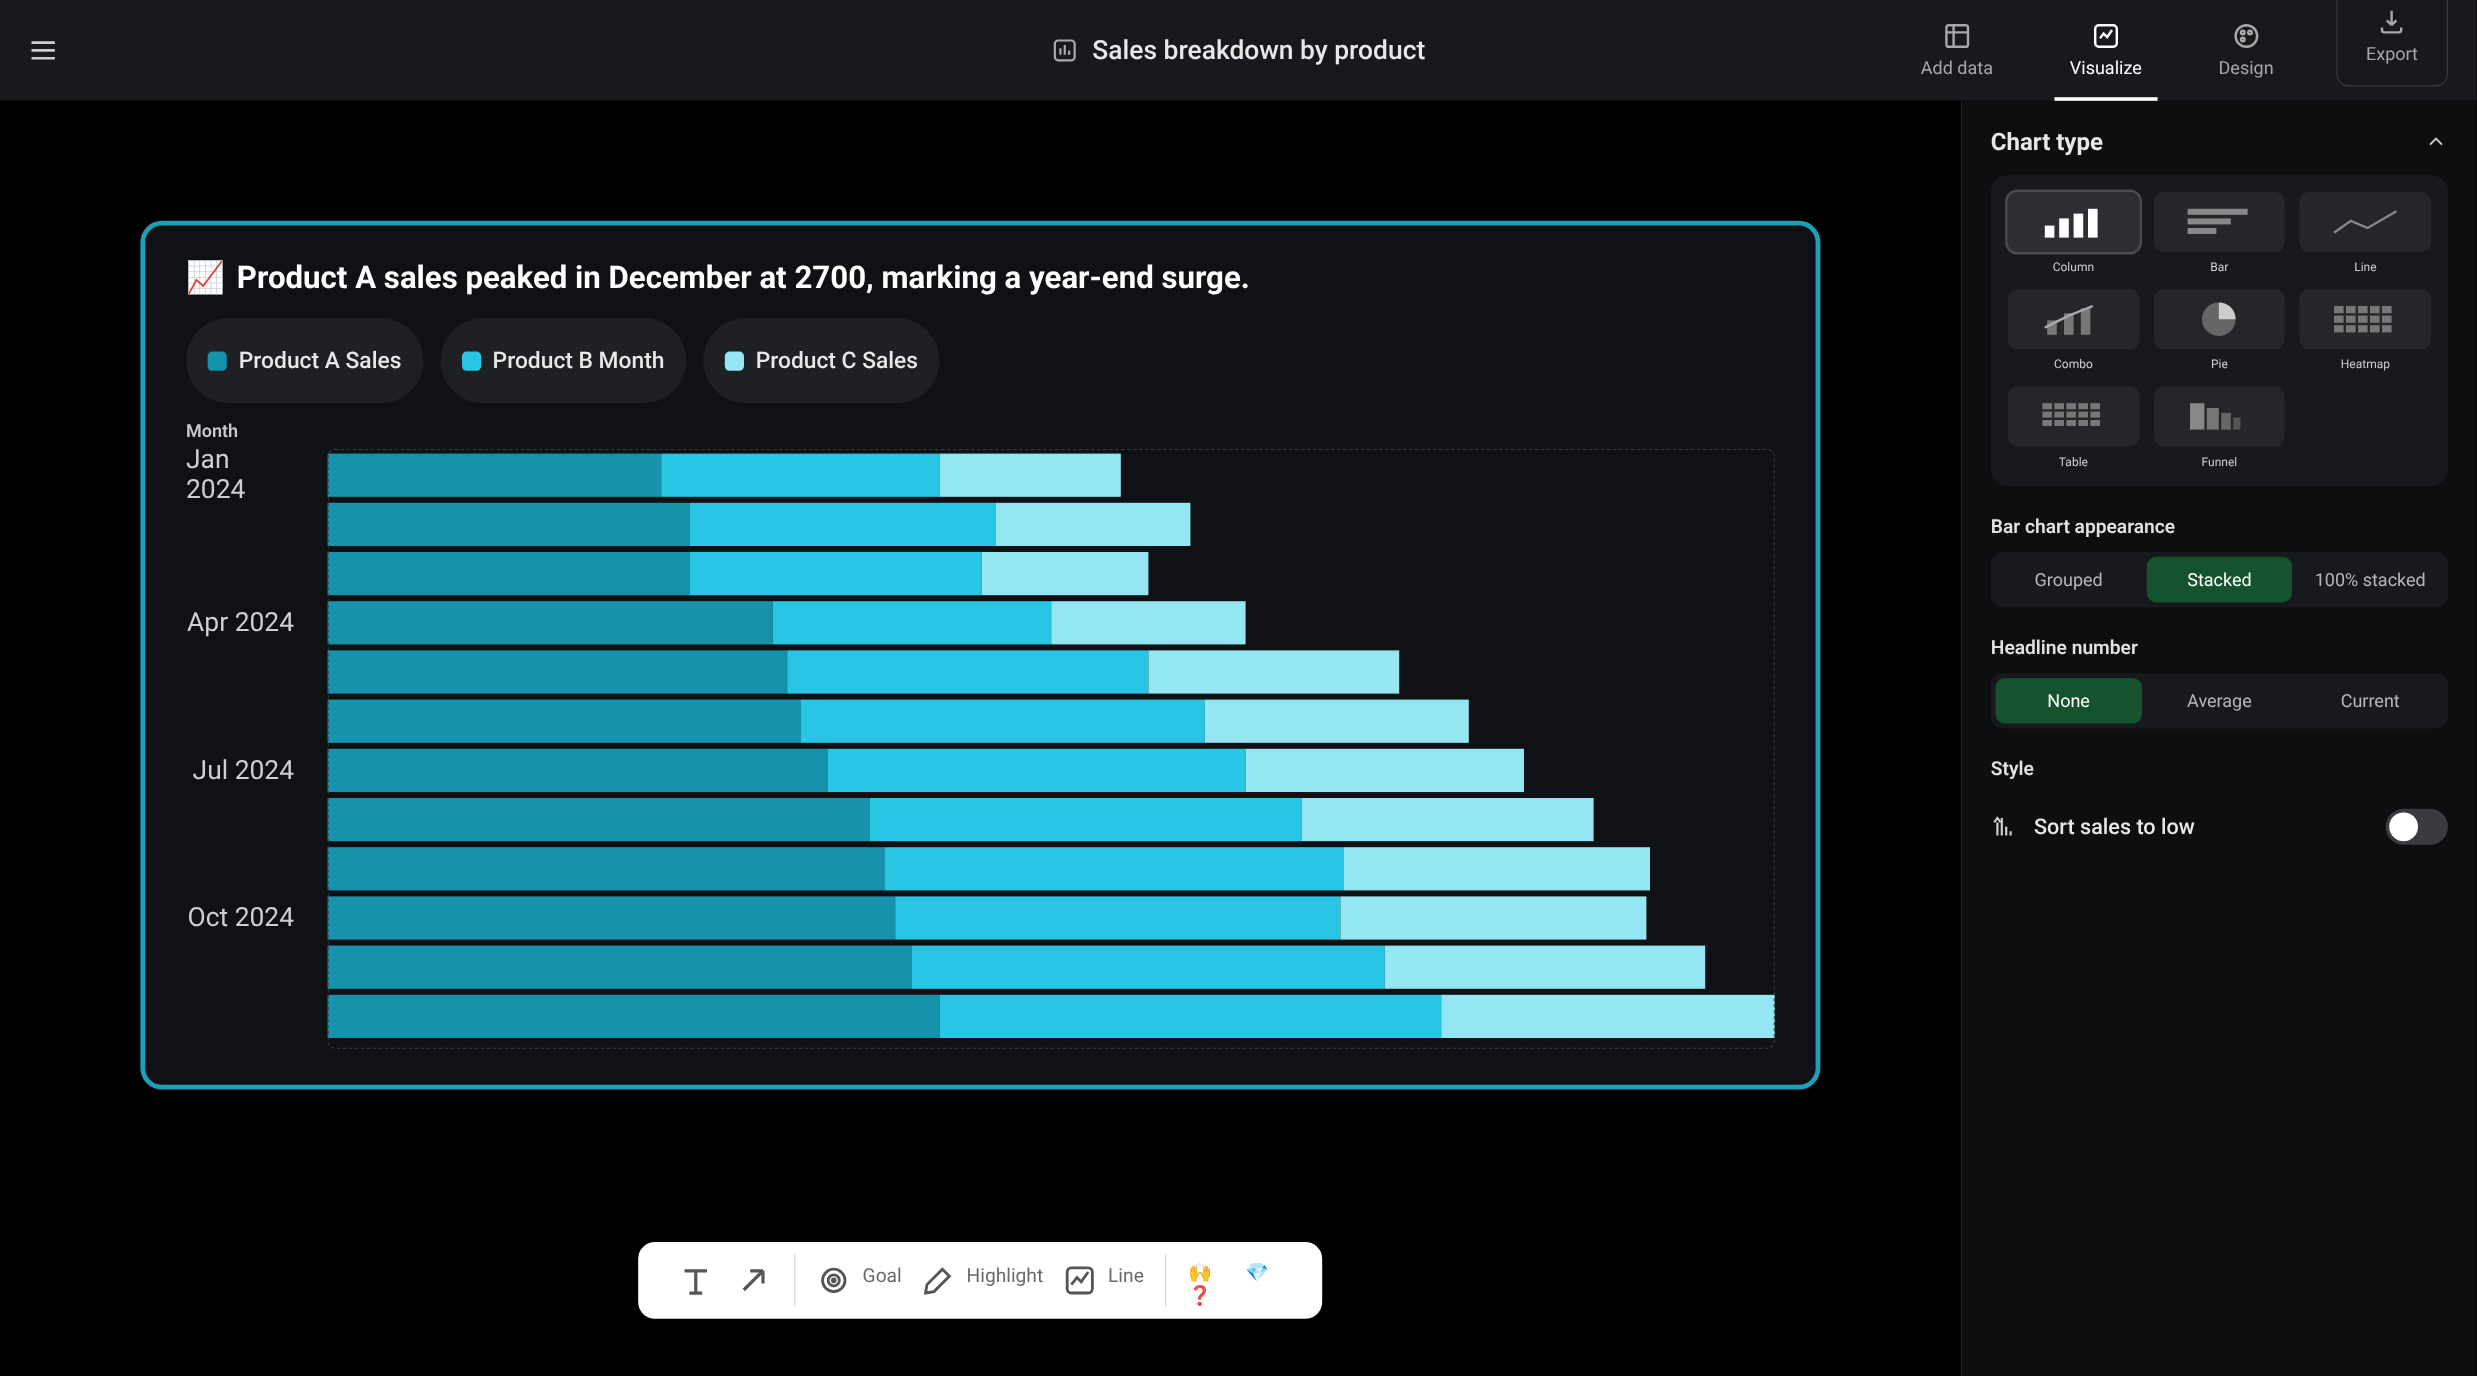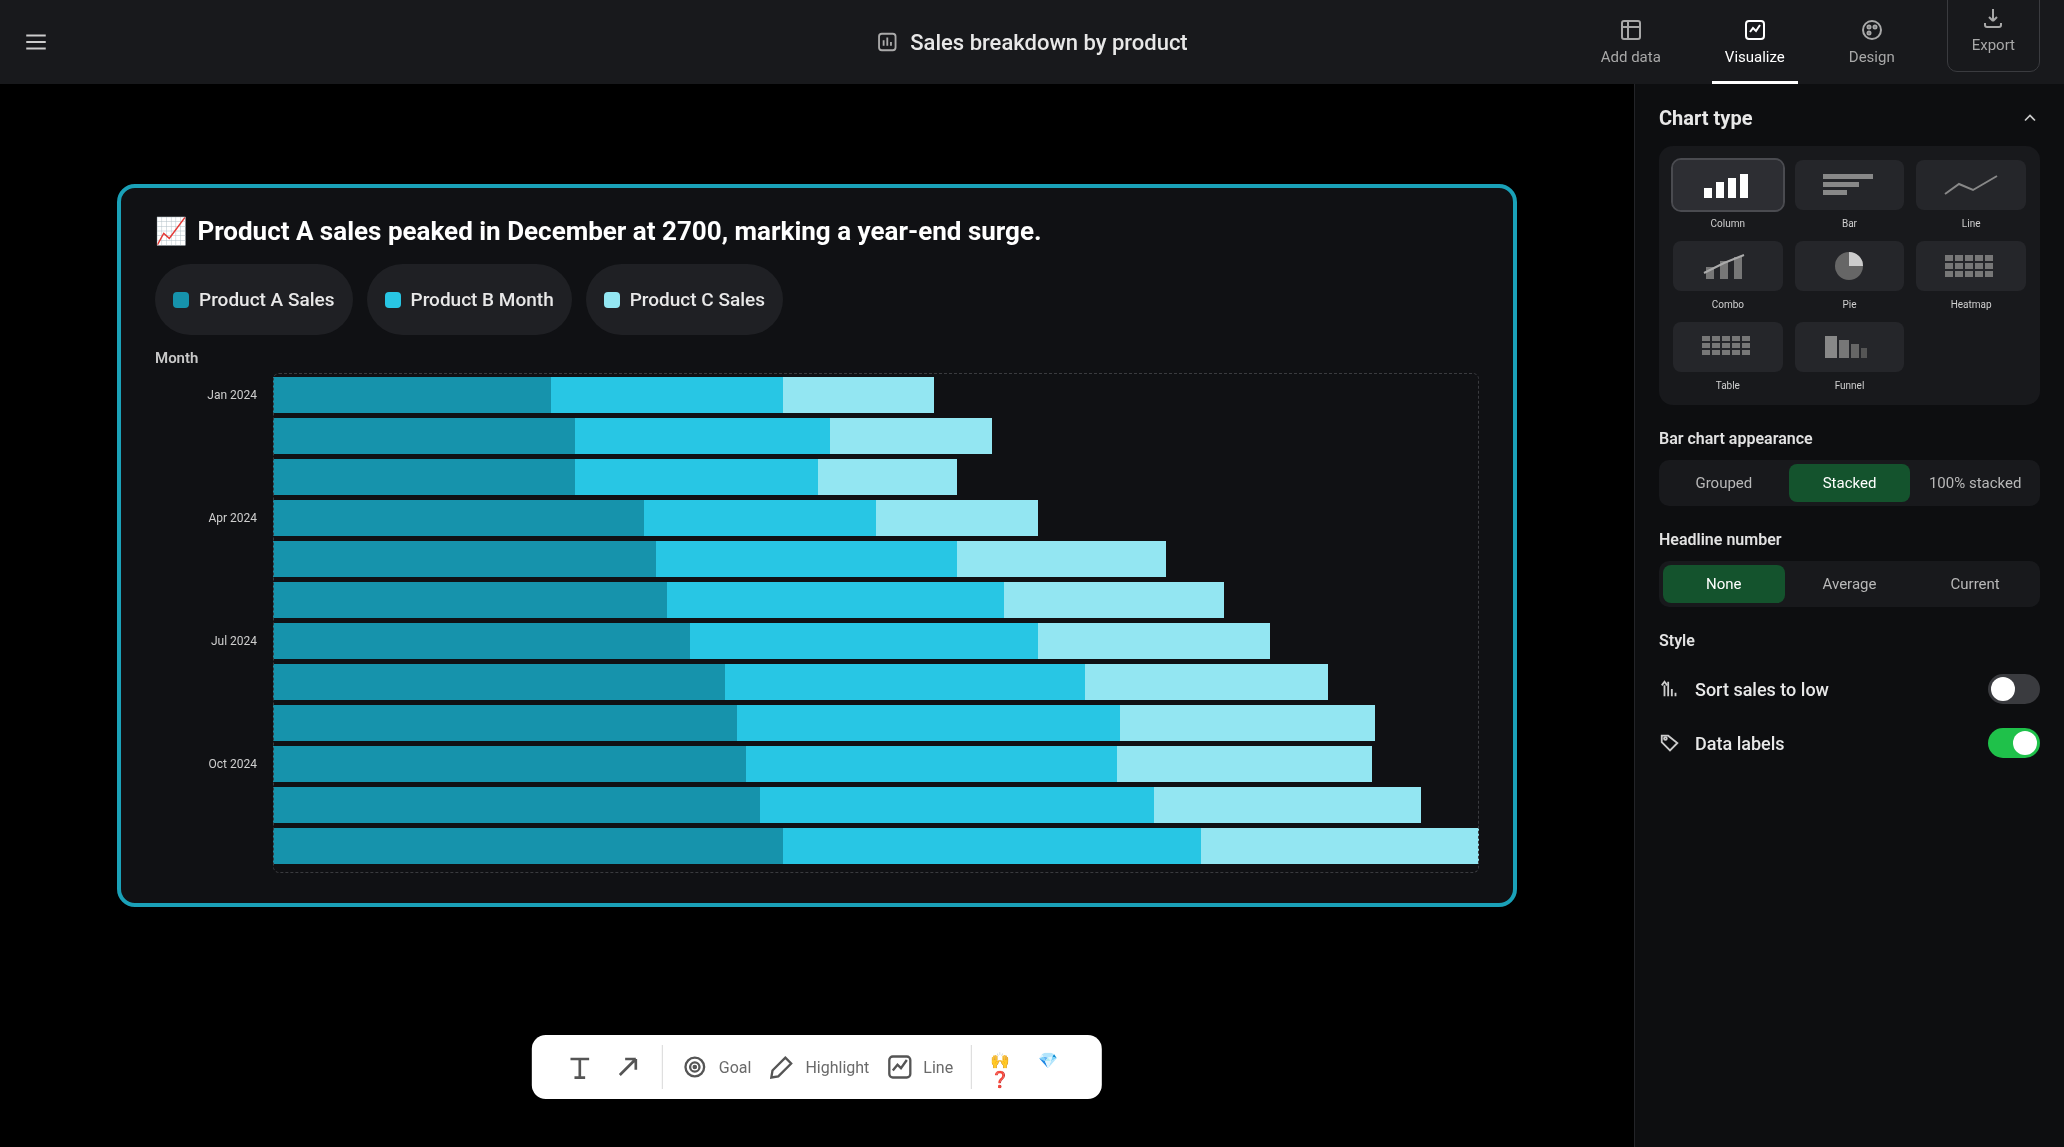--- a/index.html
+++ b/index.html
@@ -87,21 +87,21 @@
 .chart-body { display:flex; }
 .y-ticks {
   width:118px; display:flex; flex-direction:column;
 }
 .bars-col { flex:1; display:flex; flex-direction:column; gap:5px; position:relative; }
 .bars-col::before {
   content:""; position:absolute; top:-4px; bottom:-4px; left:0; right:0;
   border:1px dashed #3a3b3f; border-radius:6px;
 }
 .bar-row { height:36px; display:flex; }
-.y-tick-cell { height:36px; margin-bottom:5px; display:flex; align-items:center; justify-content:flex-end; padding-right:16px; font-size:12px; color:#cfcfcf; }
+.y-tick-cell { height:36px; margin-bottom:5px; display:flex; align-items:center; justify-content:flex-end; padding-right:28px; font-size:22px; color:#cfcfcf; }
 .y-tick-cell.blank { visibility:hidden; }
 .seg { height:100%; }
 
 .right-panel {
   width:430px; background:#0d0e10; border-left:1px solid #232428;
   padding:22px 24px; overflow:auto;
 }
 .section-head {
   display:flex; align-items:center; justify-content:space-between;
   font-size:20px; font-weight:700; margin-bottom:16px;
@@ -152,21 +152,21 @@
 .bottom-toolbar {
   position:absolute; left:50%; transform:translateX(-50%);
   bottom:48px;
   background:#fff; border-radius:14px;
   display:flex; align-items:center;
   padding:10px 14px; gap:0;
   box-shadow:0 6px 24px rgba(0,0,0,.5);
 }
 .tb-group { display:flex; align-items:center; gap:16px; padding:0 18px; }
 .tb-sep { width:1px; height:44px; background:#d8d8d8; }
-.tb-btn { display:flex; align-items:center; gap:10px; color:#6a6a6a; font-size:16px; cursor:pointer; }
+.tb-btn { display:flex; align-items:flex-start; gap:10px; color:#6a6a6a; font-size:16px; cursor:pointer; }
 .tb-btn svg { width:28px; height:28px; stroke:#555; fill:none; stroke-width:2; }
 .tb-icon-only svg { width:32px; height:32px; }
 .sticker { width:32px; height:32px; }
 </style>
 </head>
 <body>
 
 <div class="topbar">
   <div class="hamburger">
     <svg viewBox="0 0 24 24" fill="none" stroke-width="2">
@@ -494,22 +494,14 @@
 
     <div class="subhead">Style</div>
     <div class="style-row">
       <svg viewBox="0 0 24 24" stroke-width="2">
           <path d="M6 20V8M10 20V4M14 20v-8M18 20v-4"></path>
           <path d="M3 8l3-4 3 4"></path>
         </svg>
       <span class="label">Sort sales to low</span>
       <div class="toggle"></div>
     </div>
-    <div class="style-row">
-      <svg viewBox="0 0 24 24" stroke-width="2">
-          <path d="M20 12l-8 8-9-9V4h7z"></path>
-          <circle cx="7" cy="7" r="1.5"></circle>
-        </svg>
-      <span class="label">Data labels</span>
-      <div class="toggle on"></div>
-    </div>
   </div>
 </div>
 
 </body></html>

